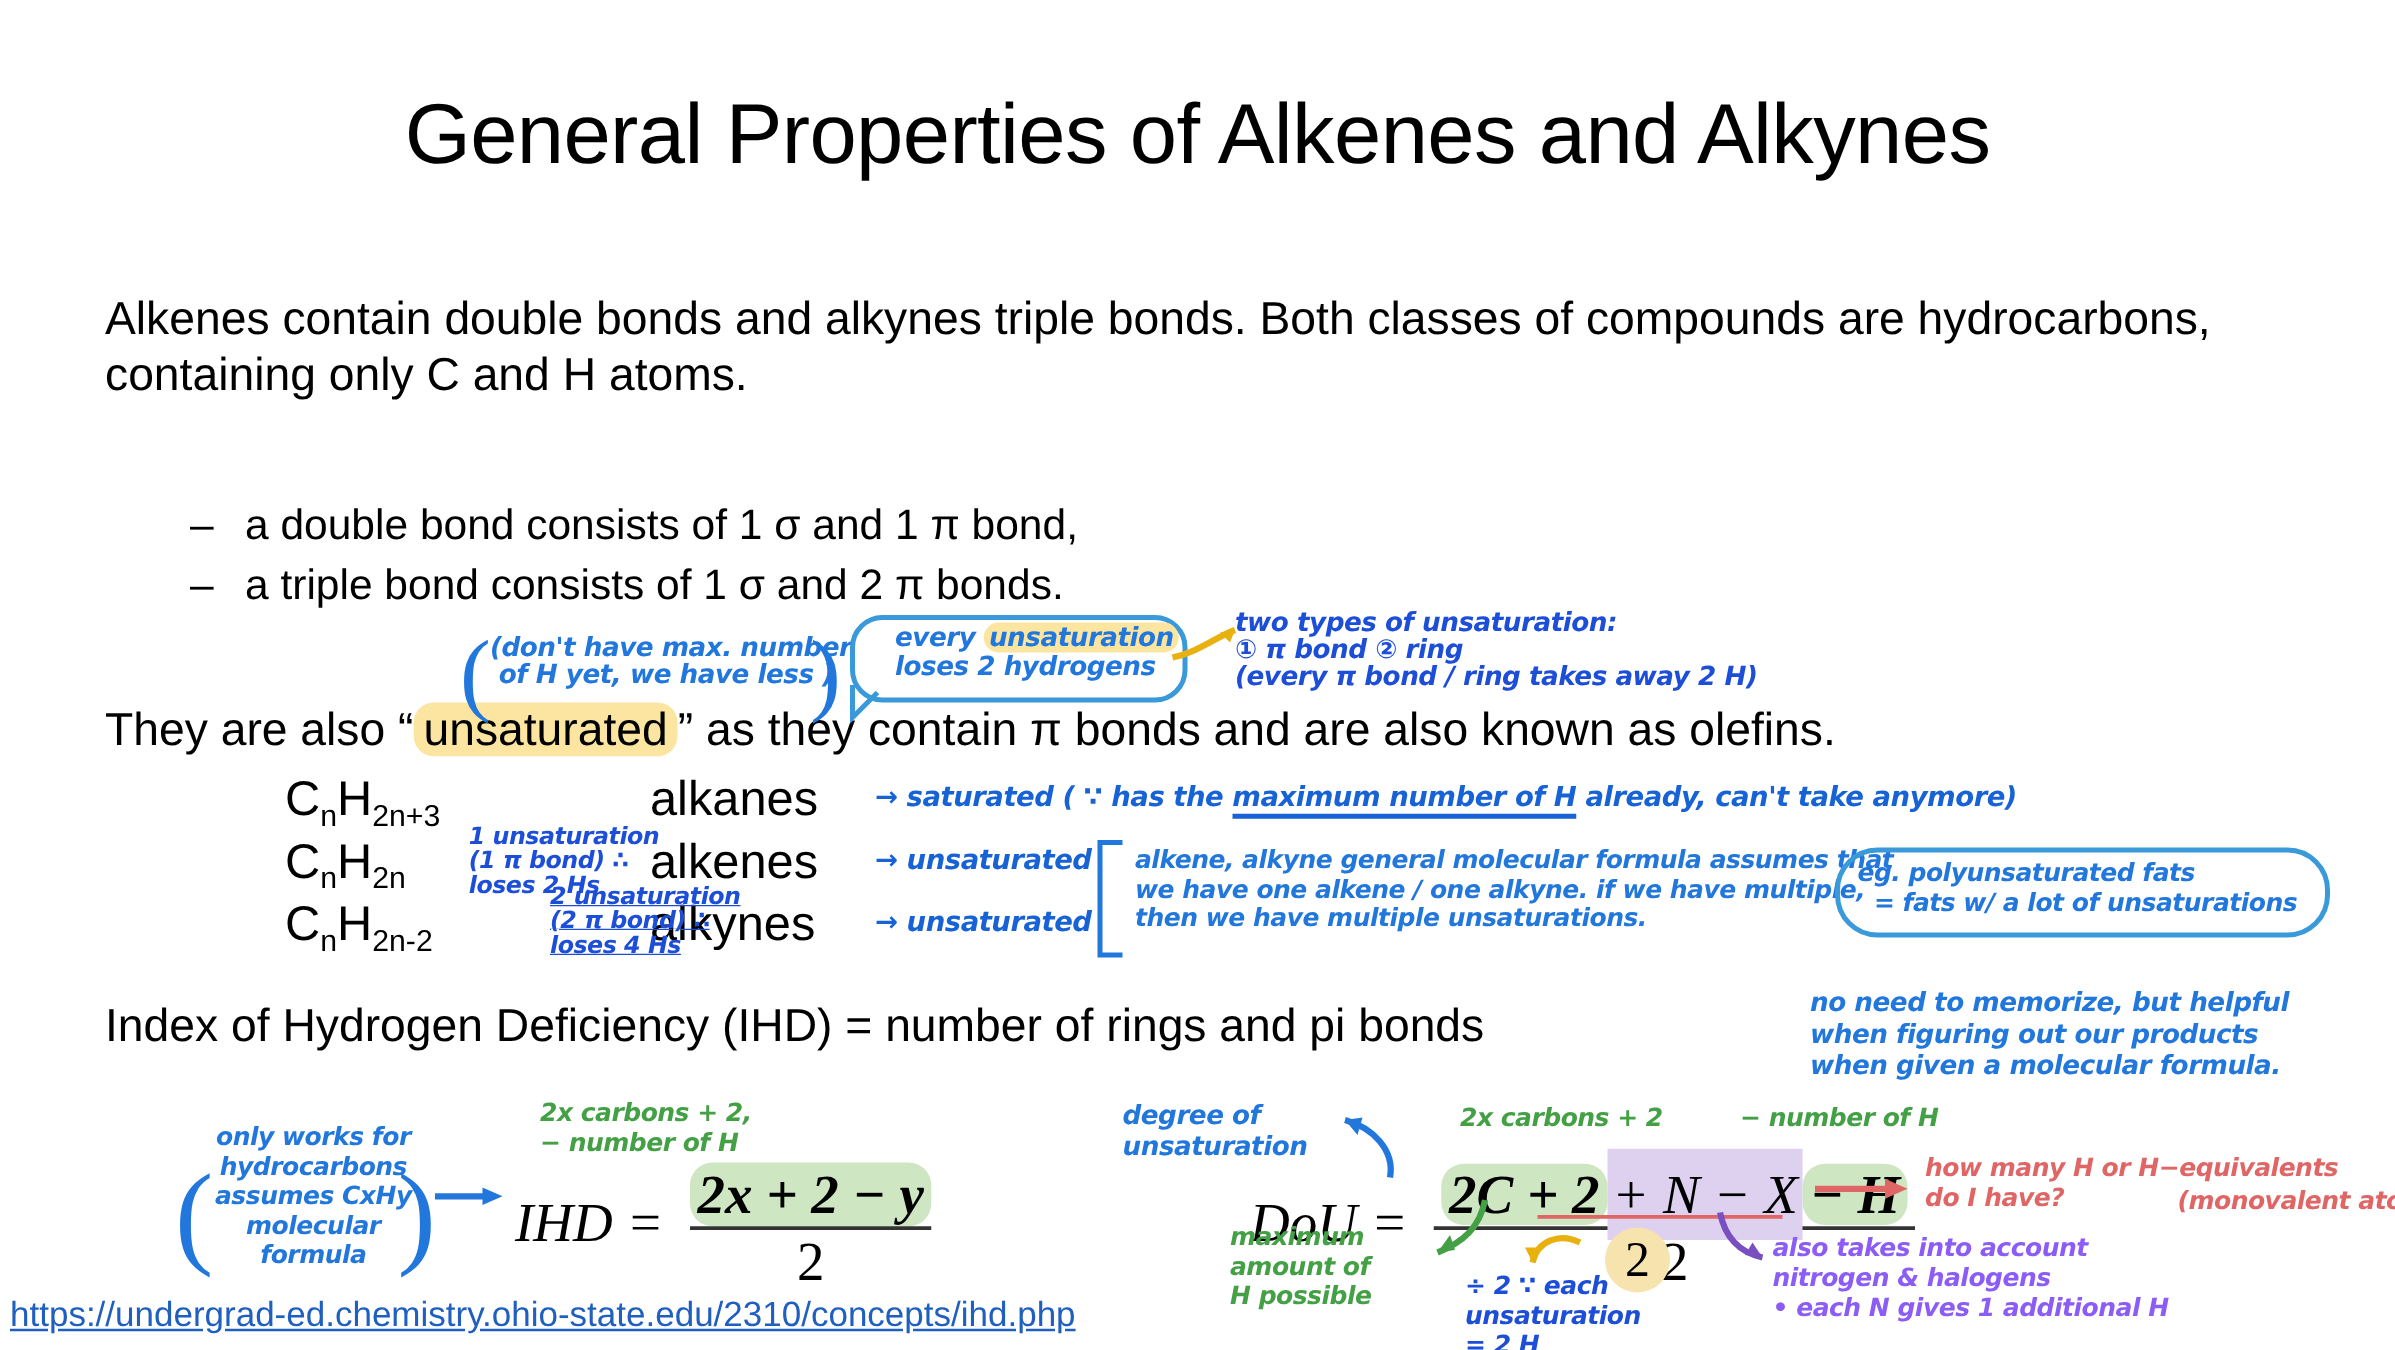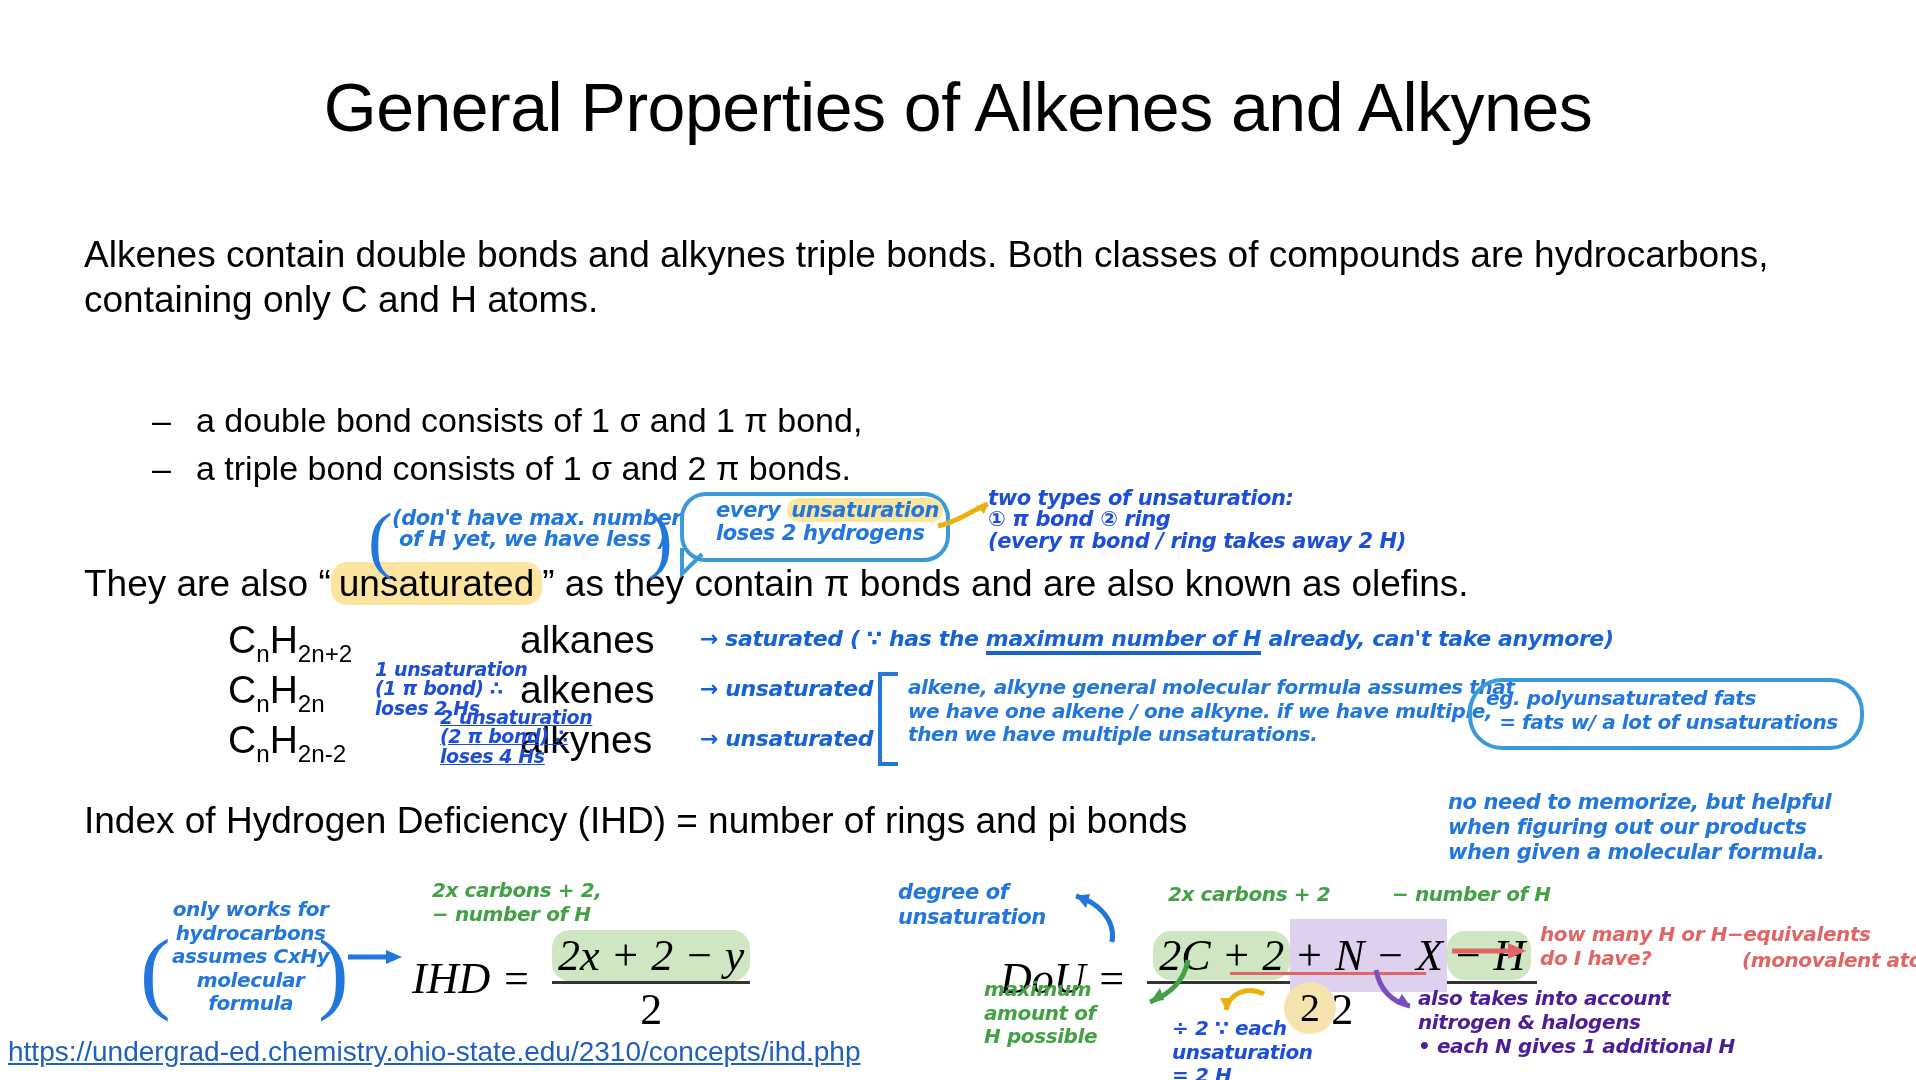--- a/index.html
+++ b/index.html
@@ -39,34 +39,34 @@
   #source-link{position:absolute;left:8px;top:1036px;font-size:28px;color:#1f5fbf;
       text-decoration:underline;}
 
   
   .hand{position:absolute;font-family:"DejaVu Sans",sans-serif;font-weight:bold;
         font-style:italic;line-height:1.02;white-space:pre;letter-spacing:-.4px;}
   .blue{color:#2277dd;}
   .bluedk{color:#1763d6;}
   .gold{color:#1d4ed8;}
   .green{color:#44a045;}
-  .purple{color:#4c1d95;}
+  .purple{color:#8b5cf6;}
   .red{color:#e06666;}
 
   
   .oval{position:absolute;border:4px solid #3a9ad9;border-radius:40px;}
   .paren{position:absolute;font-family:"Liberation Serif",serif;color:#2277dd;
          font-weight:400;}
 
   
   .math{position:absolute;font-family:"Liberation Serif",serif;font-style:italic;}
   .frac{display:inline-block;text-align:center;vertical-align:middle;}
   .frac .num{display:block;padding:0 6px;}
   .frac .den{display:block;border-top:3px solid #333;padding:0 6px;font-style:normal;}
-  .hl-green{background:#cfe6c2;border-radius:18px;padding:0 6px;}
+  .hl-green{background:#cfe6c2;border-radius:18px;padding:0 6px;font-weight:bold;}
   .hl-purple{background:#ded0ef;padding:12px 4px;}
   .circle-num{display:inline-block;background:#f6e3ae;border-radius:50%;
      width:52px;height:52px;line-height:52px;text-align:center;font-style:normal;}
 
   .uline-blue{border-bottom:4px solid #1763d6;}
   .uline-red{border-bottom:3px solid #e06666;}
 
   svg.ink{position:absolute;overflow:visible;pointer-events:none;}
 </style>
 </head>
@@ -85,21 +85,21 @@
   <span>a triple bond consists of 1 σ and 2 π bonds.</span>
 </div>
 
 <div id="unsat-line">
   <span>They are also “</span><span class="hl-yellow">unsaturated</span><span>” as they contain π bonds and are also known as olefins.</span>
 </div>
 
 <div class="sub-blob" style="left:357px;top:676px;"></div>
 <div class="sub-blob" style="left:357px;top:726px;width:96px;"></div>
 
-<div class="frow" id="frow-1"><span>C</span><sub>n</sub><span>H</span><sub>2n+2</sub></div>
+<div class="frow" id="frow-1"><span>C</span><sub>n</sub><span>H</span><sub>2n+3</sub></div>
 <div class="frow" id="frow-2"><span>C</span><sub>n</sub><span>H</span><sub>2n</sub></div>
 <div class="frow" id="frow-3"><span>C</span><sub>n</sub><span>H</span><sub>2n-2</sub></div>
 
 <div class="fname" id="fname-1">alkanes</div>
 <div class="fname" id="fname-2">alkenes</div>
 <div class="fname" id="fname-3">alkynes</div>
 
 <div id="ihd-line">Index of Hydrogen Deficiency (IHD) = number of rings and pi bonds</div>
 
 <a id="source-link" href="#">https://undergrad-ed.chemistry.ohio-state.edu/2310/concepts/ihd.php</a>

